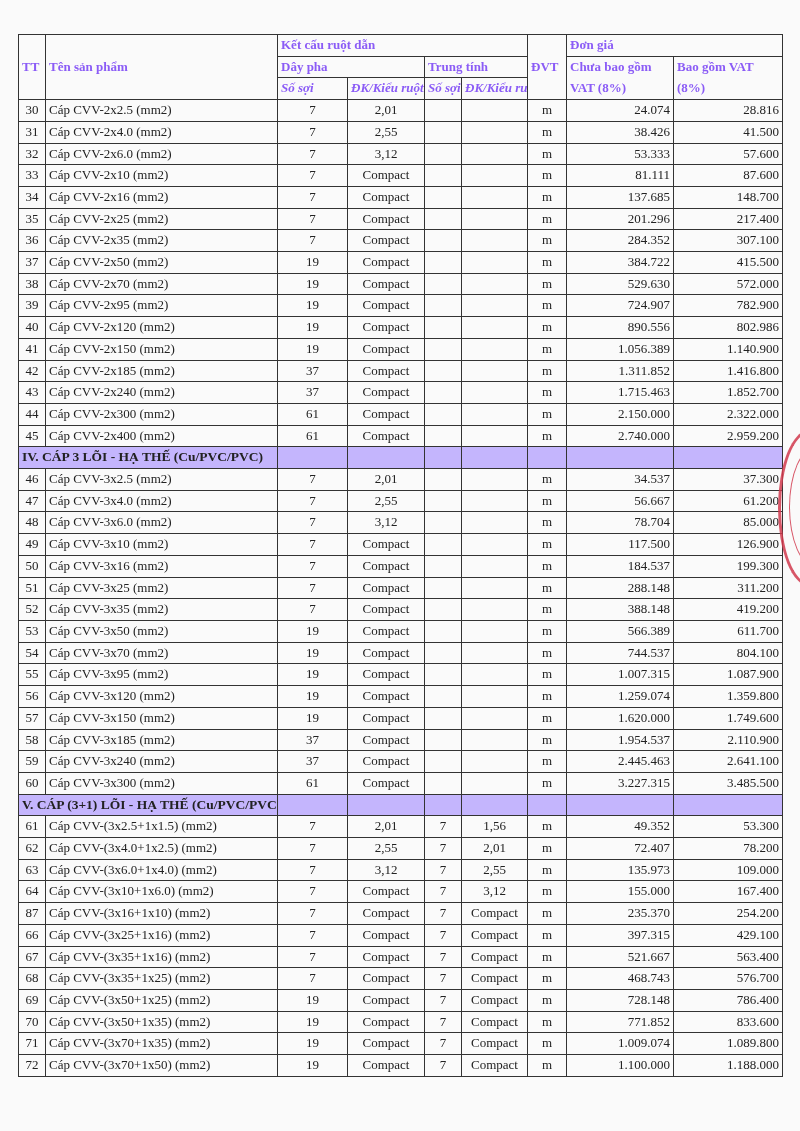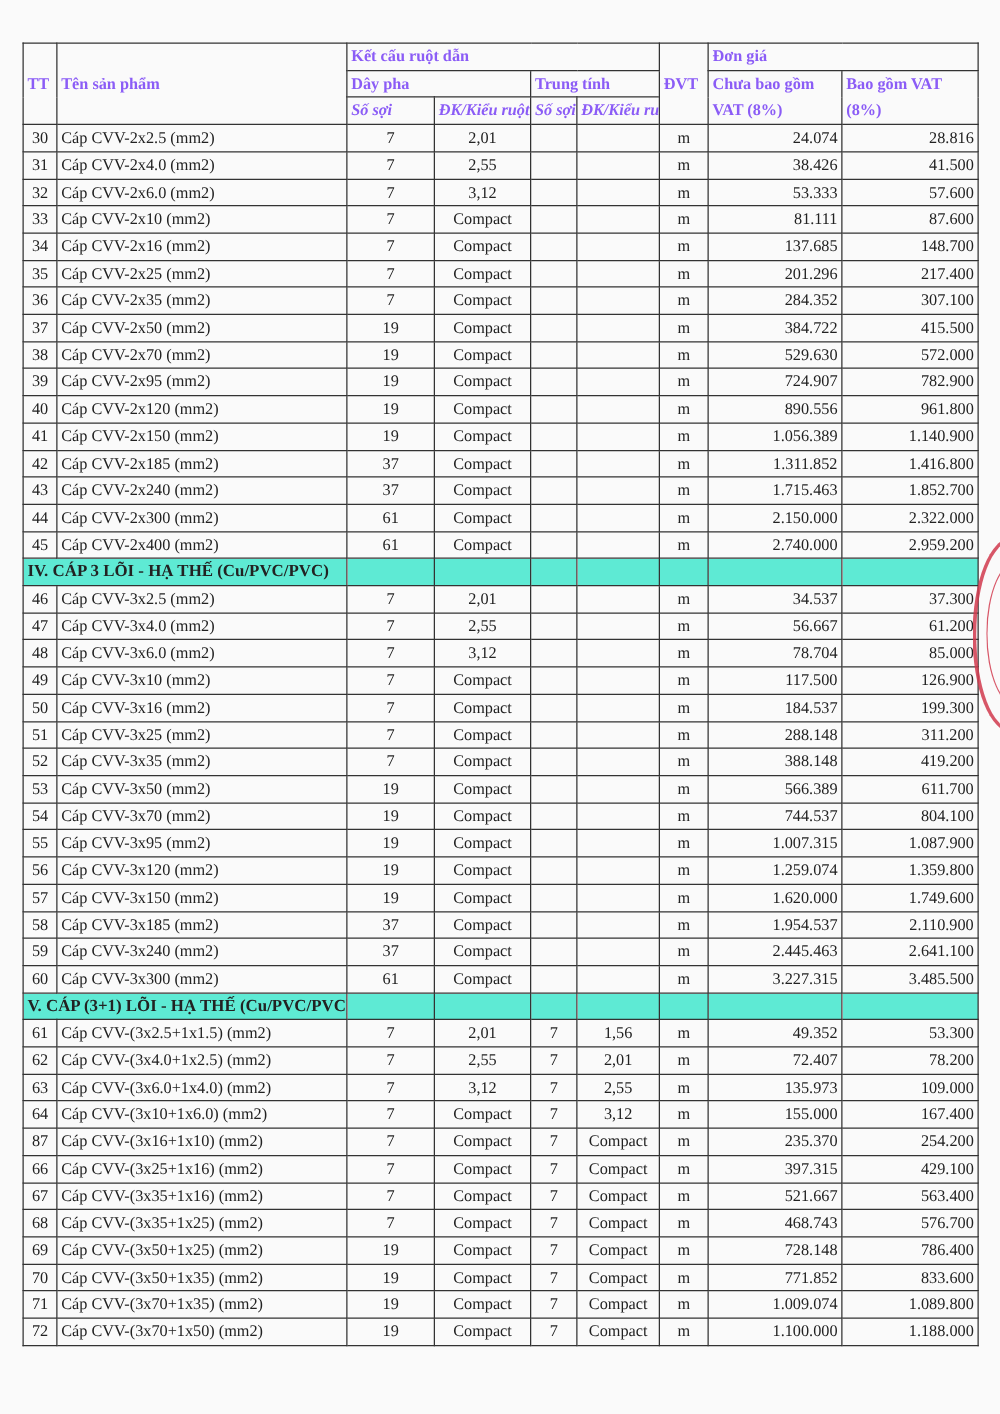--- a/index.html
+++ b/index.html
@@ -10,21 +10,21 @@
   table.price td, table.price th { border:1px solid #333; padding:0 3px;
          font-size:13px; line-height:20.7px; height:20.7px; overflow:hidden; white-space:nowrap; }
   th { font-weight:bold; color:#8b5cf6; text-align:left; }
   th.h1 { height:27px; font-size:13px; }
   th.h2 { height:38px; font-size:13.5px; line-height:17px; }
   th.h3 { height:27px; font-size:10px; line-height:11px; white-space:normal;font-style:italic; }
   th.big { font-size:13.5px; }
   td.c { text-align:center; }
   td.r { text-align:right; padding-right:6px; }
   td.tt { text-align:center; }
-  tr.section td { background:#5eead4; font-weight:bold; font-size:13.5px; }
+  tr.section td { background:#c4b5fd; font-weight:bold; font-size:13.5px; }
   .stamp { position:absolute; left:778px; top:430px; width:60px; height:150px;
            border:3px solid #d23a4e; border-radius:50%; border-right:none; color:#d23a4e;
            font-family:"Liberation Sans",sans-serif; font-size:14px; opacity:0.85; }
   .stamp span { position:absolute; left:20px; font-weight:bold; }
   .stamp .inner { position:absolute; left:8px; top:14px; width:52px; height:118px;
            border:1px solid #d23a4e; border-radius:50%; border-right:none; }
 </style>
 </head>
 <body>
 
@@ -174,21 +174,21 @@
       </tr>
       <tr>
         <td class="tt">40</td>
         <td>Cáp CVV-2x120 (mm2)</td>
         <td class="c">19</td>
         <td class="c">Compact</td>
         <td class="c"></td>
         <td class="c"></td>
         <td class="c">m</td>
         <td class="r">890.556</td>
-        <td class="r">961.800</td>
+        <td class="r">802.986</td>
       </tr>
       <tr>
         <td class="tt">41</td>
         <td>Cáp CVV-2x150 (mm2)</td>
         <td class="c">19</td>
         <td class="c">Compact</td>
         <td class="c"></td>
         <td class="c"></td>
         <td class="c">m</td>
         <td class="r">1.056.389</td>

